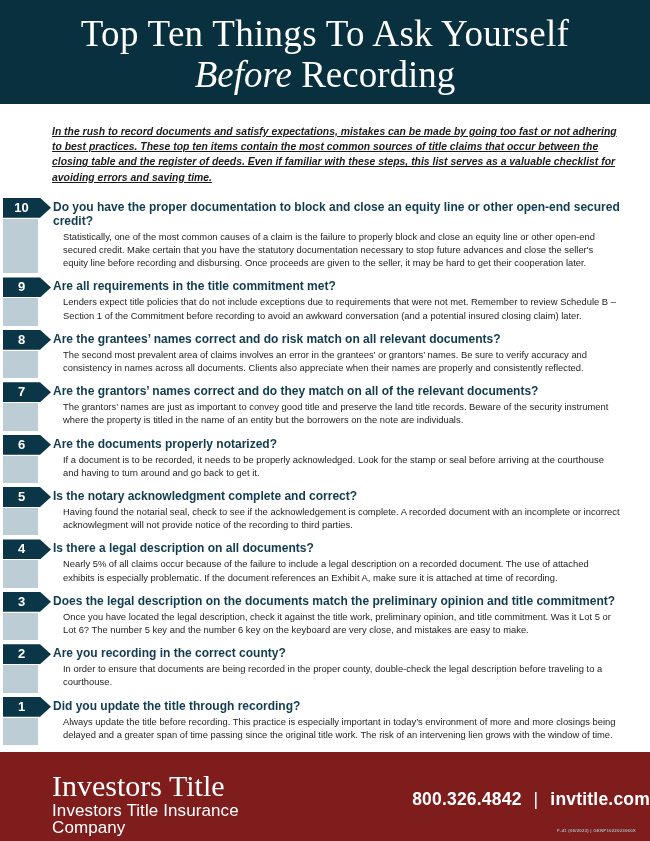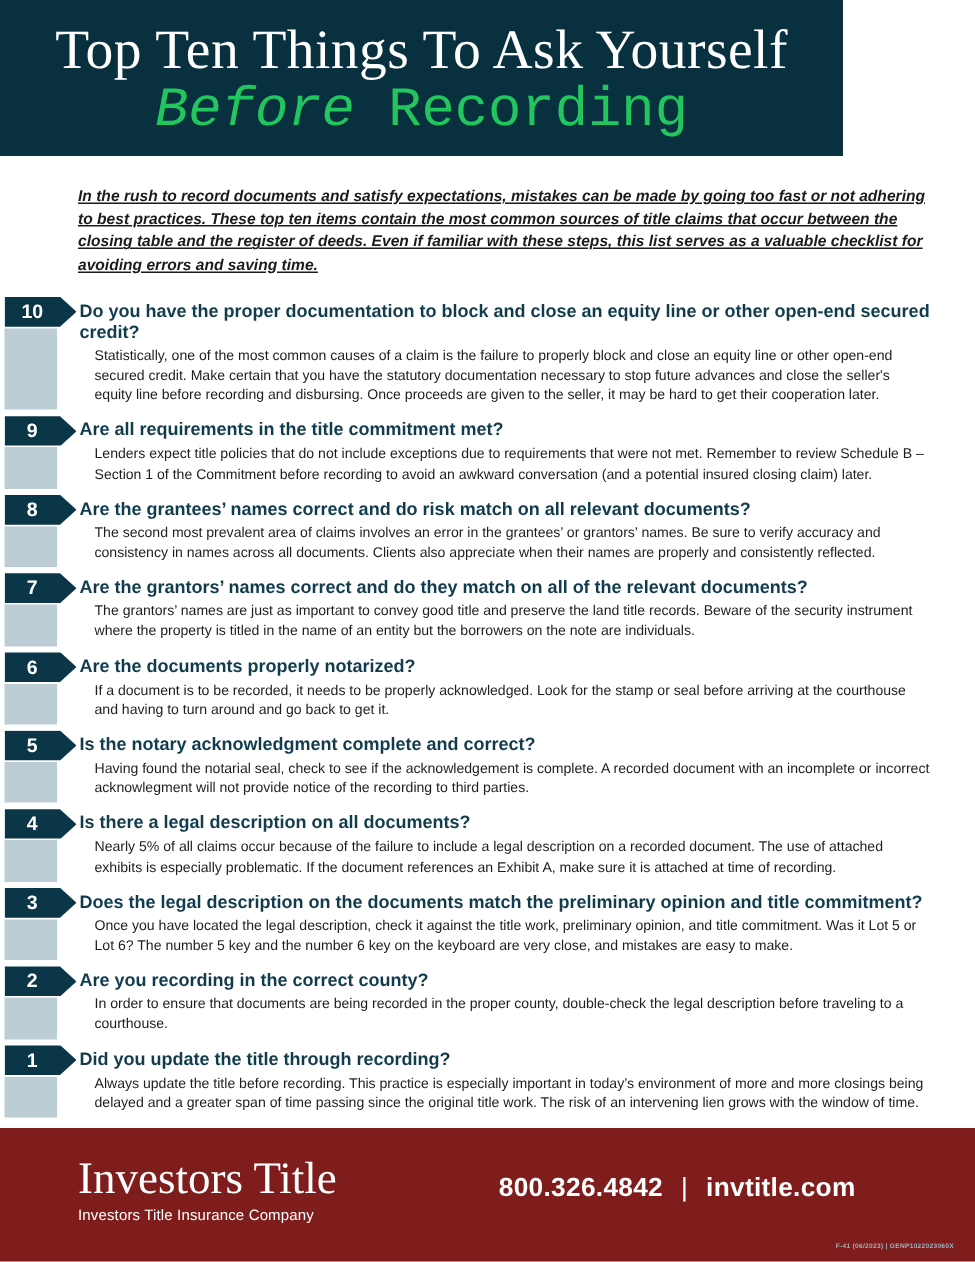--- a/index.html
+++ b/index.html
@@ -12,39 +12,39 @@
     height: 841px;
     font-family: "Liberation Sans", sans-serif;
     overflow: hidden;
     position: relative;
   }
 
   
   .header {
     background: #08303f;
     height: 104px;
-    width: 562px;
+    width: 650px;
     display: flex;
     flex-direction: column;
     align-items: center;
     justify-content: center;
     box-sizing: border-box;
     padding-top: 4px;
   }
   .title-line1 {
     font-family: "Liberation Serif", serif;
     color: #ffffff;
     font-size: 37px;
     line-height: 41px;
     letter-spacing: 0.3px;
     white-space: nowrap;
   }
   .title-line2 {
-    font-family: Liberation Mono, monospace;
-    color: #22c55e;
+    font-family: Liberation Serif, serif;
+    color: #ffffff;
     font-size: 37px;
     line-height: 41px;
     white-space: nowrap;
   }
   .title-em {
     font-style: italic;
   }
 
   
   .intro {
@@ -139,21 +139,21 @@
   }
   .logo-main {
     font-family: "Liberation Serif", serif;
     color: #ffffff;
     font-size: 30px;
     line-height: 33px;
     letter-spacing: 0px;
   }
   .logo-sub {
     color: #ffffff;
-    font-size: 10px;
+    font-size: 17px;
     line-height: 17px;
     letter-spacing: 0.1px;
   }
   .footer-contact {
     margin-left: 108px;
     margin-top: -6px;
     display: flex;
     align-items: center;
     color: #ffffff;
     font-size: 17.5px;

